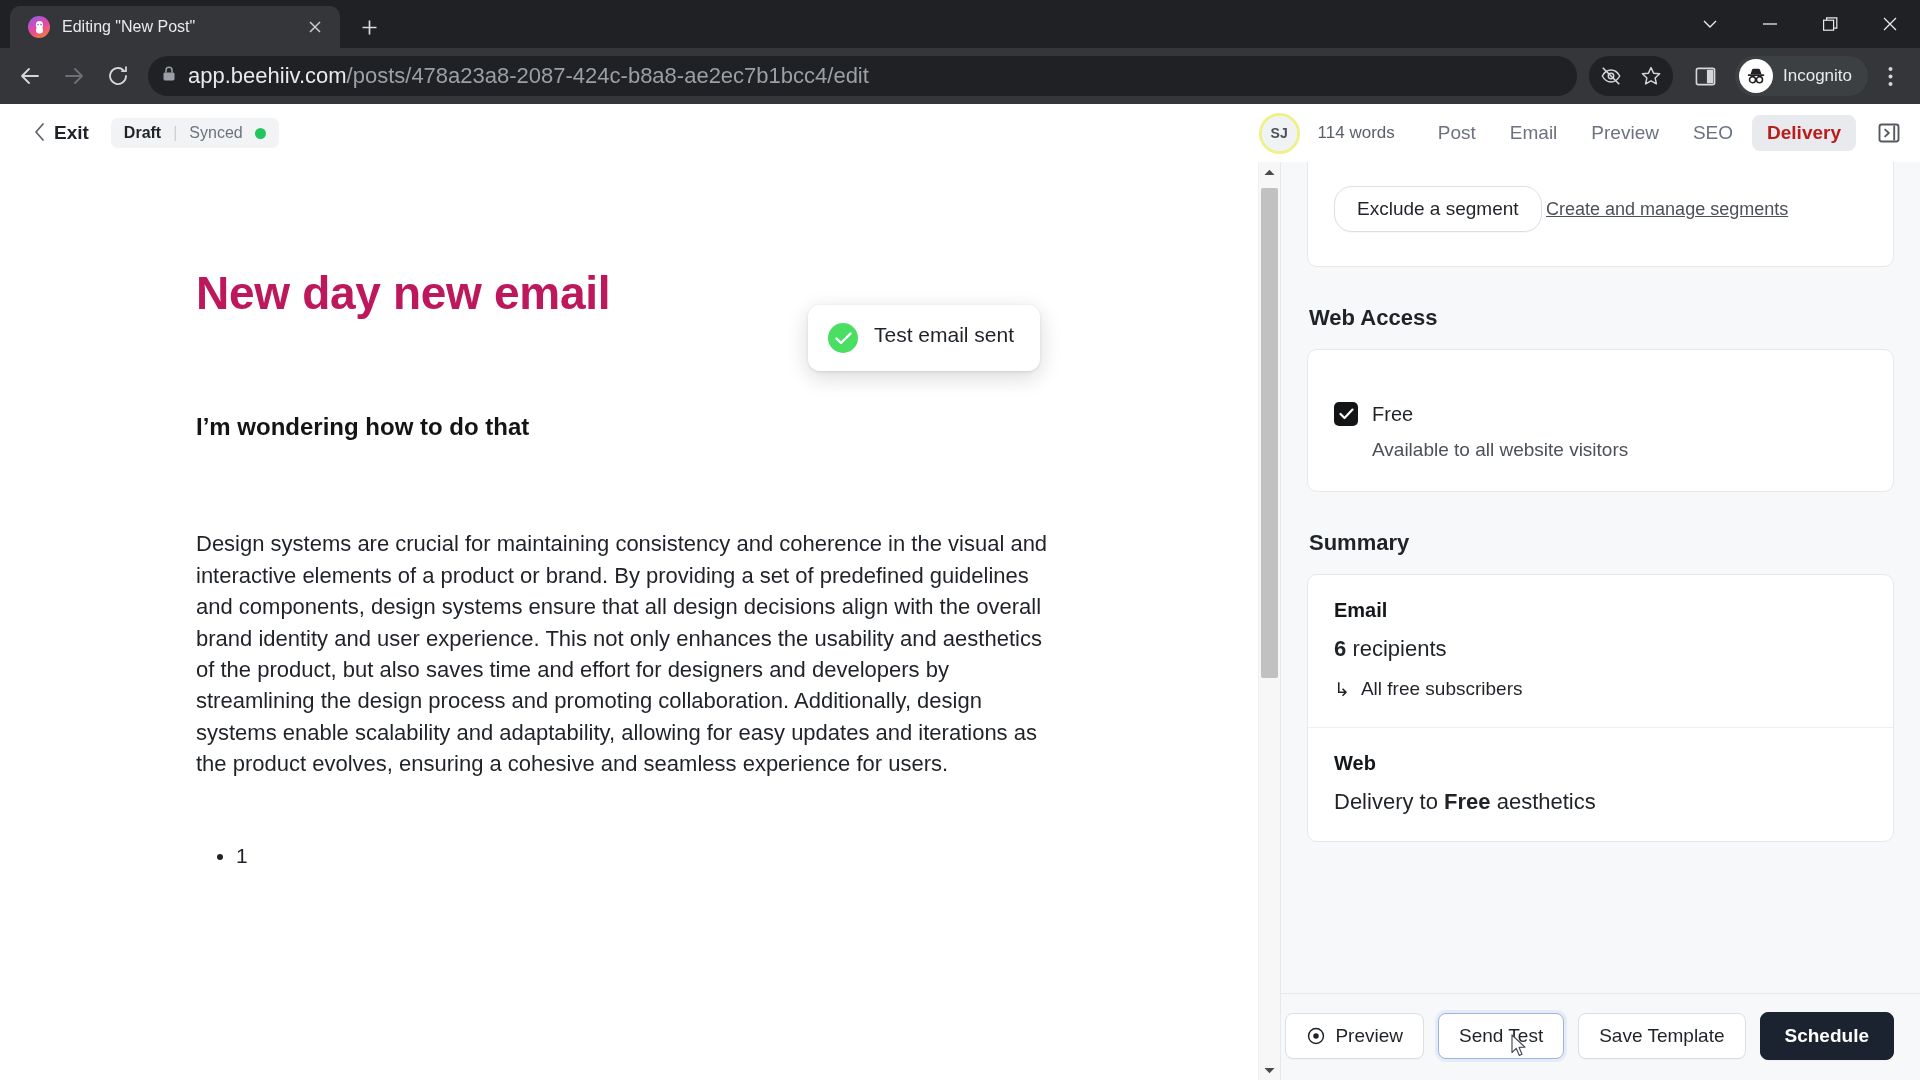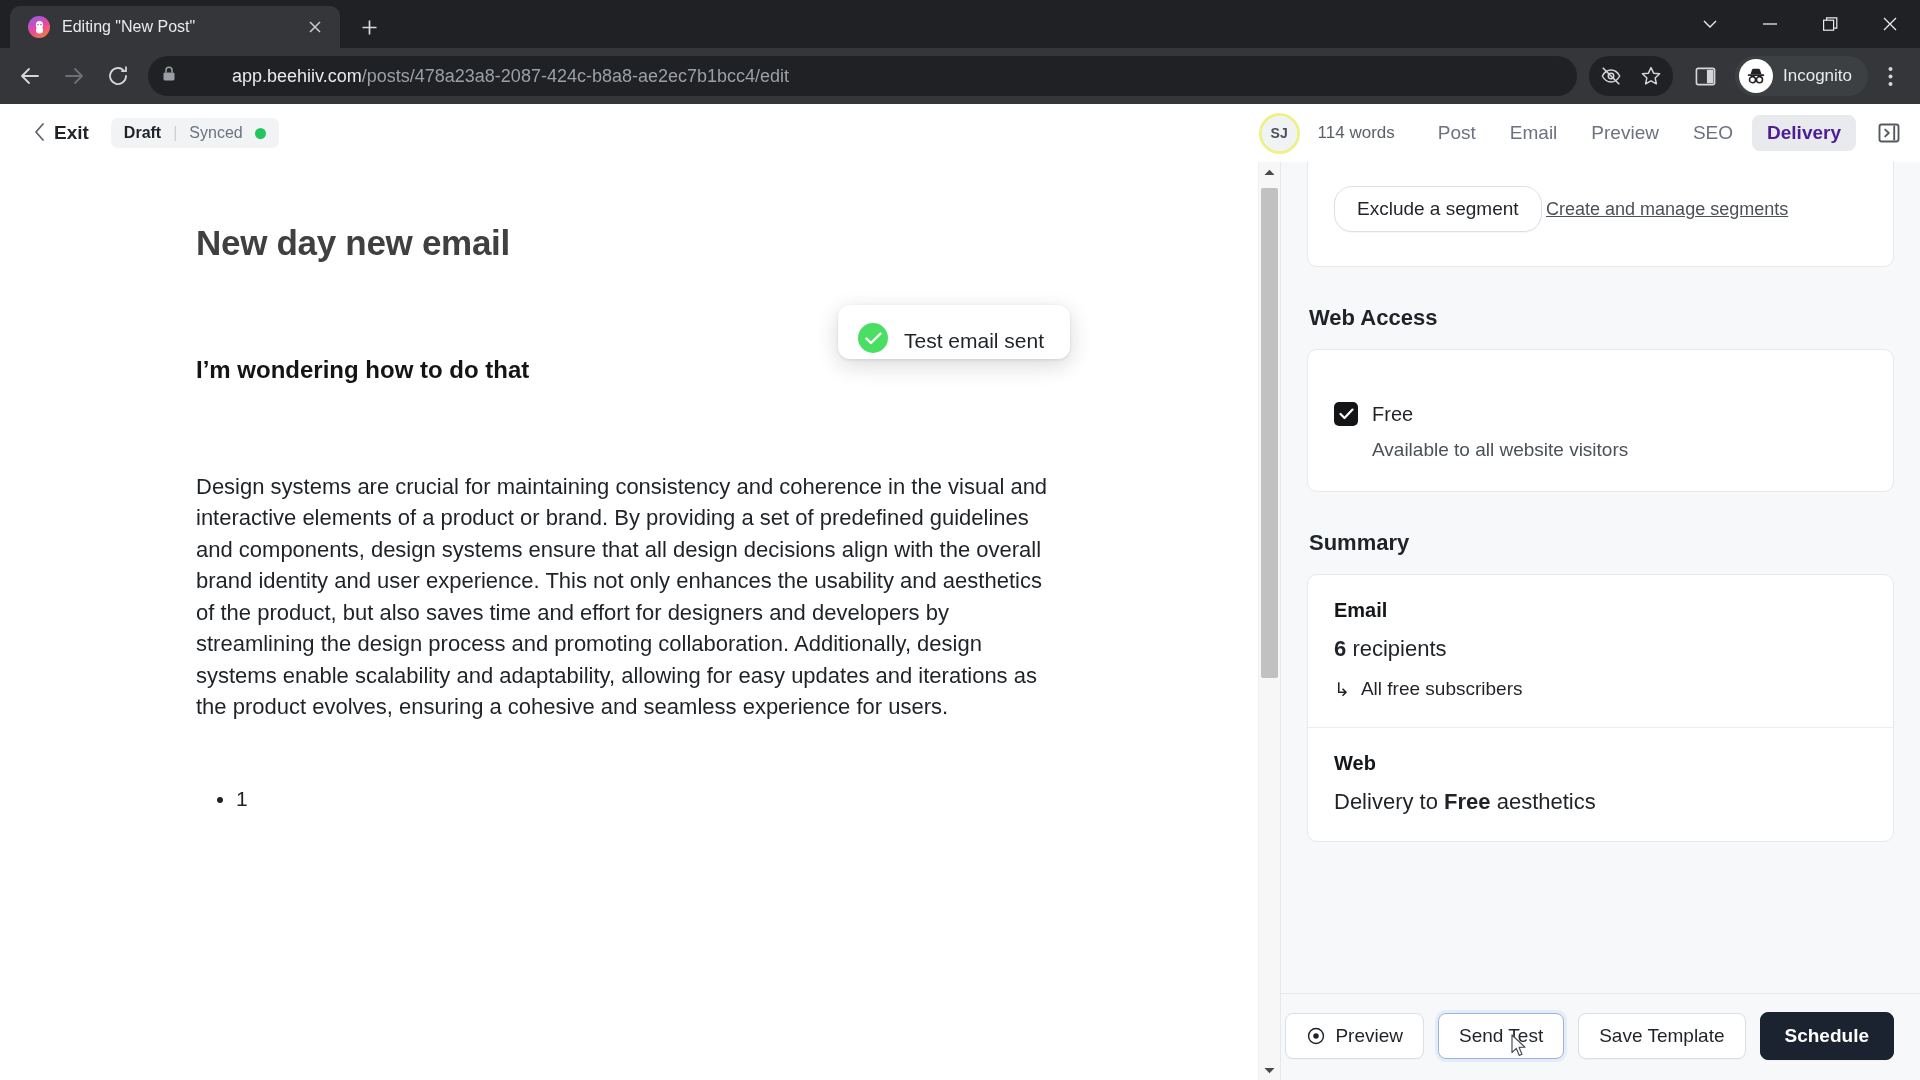--- a/index.html
+++ b/index.html
@@ -65,21 +65,21 @@
     width: 40px; height: 40px; border-radius: 50%;
     display: flex; align-items: center; justify-content: center;
     color: #d4d6d9; flex: 0 0 40px;
   }
   .omnibox {
     flex: 1; height: 40px; margin: 0 8px 0 6px;
     background: #202124; border-radius: 20px;
     display: flex; align-items: center; padding: 0 14px; gap: 12px;
     min-width: 0;
   }
-  .omni-url { font-size: 18px; color: #9aa0a6; white-space: nowrap; overflow: hidden; margin-left: 44px; }
+  .omni-url { font-size: 22px; color: #9aa0a6; white-space: nowrap; overflow: hidden; }
   .omni-url b { color: #e8eaed; font-weight: 400; }
   .tb-right { display: flex; align-items: center; gap: 2px; }
   .tb-pill {
     background: #202124; border-radius: 20px; height: 40px;
     display: flex; align-items: center; padding: 0 2px;
   }
   .incog {
     height: 40px; background: #3c4043; border-radius: 20px;
     display: flex; align-items: center; gap: 10px; padding: 0 16px 0 4px;
     margin-left: 8px;
@@ -131,36 +131,37 @@
     display: flex; align-items: center; justify-content: center;
     font-size: 14px; color: #4b5158; font-weight: 600;
   }
   .wordcount { font-size: 17px; color: #5b6169; margin-right: 28px; white-space: nowrap; }
 
   .tabs { display: flex; align-items: center; gap: 4px; }
   .vtab {
     font-size: 19px; color: #6b7280; padding: 7px 15px; border-radius: 8px;
     white-space: nowrap;
   }
-  .vtab.active { background: #e9eaee; color: #4c1d95; font-weight: 700; }
+  .vtab.active { background: #e9eaee; color: #b91c1c; font-weight: 700; }
   .panel-toggle {
     width: 46px; height: 58px; display: flex; align-items: center; justify-content: center;
     color: #55595f; margin-right: 8px; margin-left: 10px;
   }
 
   .app-body { flex: 1; display: flex; min-height: 0; position: relative; }
 
   
   .editor-wrap { flex: 1; position: relative; min-width: 0; background: #fff; overflow: hidden; }
   .editor {
     padding: 60px 0 0 196px; max-width: 1050px;
   }
   .doc-title {
-    font-size: 35px; font-weight: 700; color: #404040; letter-spacing: -0.3px;
+    font-size: 46px; font-weight: 700; color: #be185d; letter-spacing: -0.3px;
     line-height: 1.2;
+    margin-top: 44px;
   }
   .doc-sub {
     margin-top: 92px; font-size: 24px; font-weight: 700; color: #121416;
   }
   .doc-para {
     margin-top: 87px; font-size: 22px; line-height: 1.43; color: #1f2328;
     max-width: 858px;
   }
   .doc-list { margin-top: 60px; padding-left: 40px; }
   .doc-list li { font-size: 21px; color: #1f2328; line-height: 1.5; }
@@ -233,25 +234,25 @@
     box-shadow: 0 1px 1px rgba(0,0,0,0.03);
   }
   .fbtn.focused { border-color: #9db4d8; box-shadow: 0 0 0 3px #e3ecf8; }
   .fbtn.primary {
     background: #1b2330; border-color: #1b2330; color: #fff; font-weight: 600;
     padding: 12px 24px;
   }
 
   
   .toast {
-    position: absolute; left: 838px; top: 143px;
+    position: absolute; left: 808px; top: 143px;
     background: #fff; border-radius: 12px;
     box-shadow: 0 6px 22px rgba(16,20,28,0.16), 0 1px 3px rgba(16,20,28,0.1);
-    padding: 18px 26px 6px 20px;
-    display: flex; align-items: flex-end; gap: 16px; z-index: 50;
+    padding: 18px 26px 18px 20px;
+    display: flex; align-items: flex-start; gap: 16px; z-index: 50;
   }
   .toast-ic {
     width: 30px; height: 30px; border-radius: 50%; background: #4ade62;
     display: flex; align-items: center; justify-content: center; flex: 0 0 30px;
   }
   .toast-msg { font-size: 21px; color: #1f2328; white-space: nowrap; }
 
   
   .cursor { position: absolute; left: 1511px; top: 872px; z-index: 60; }
 </style>

